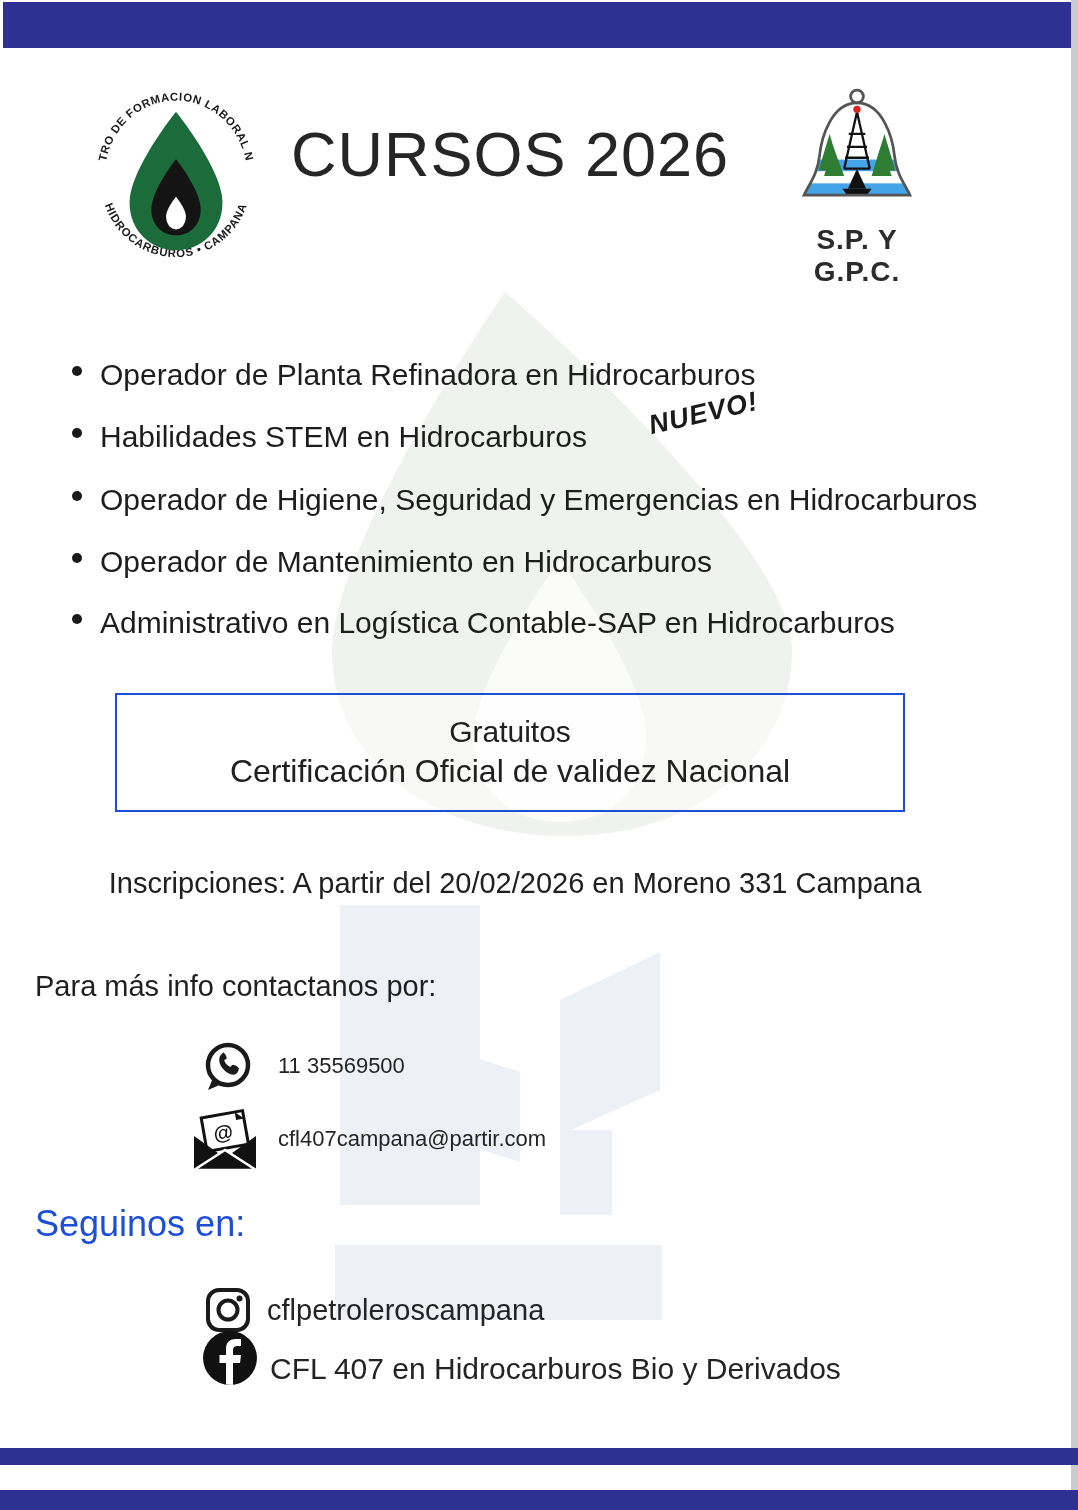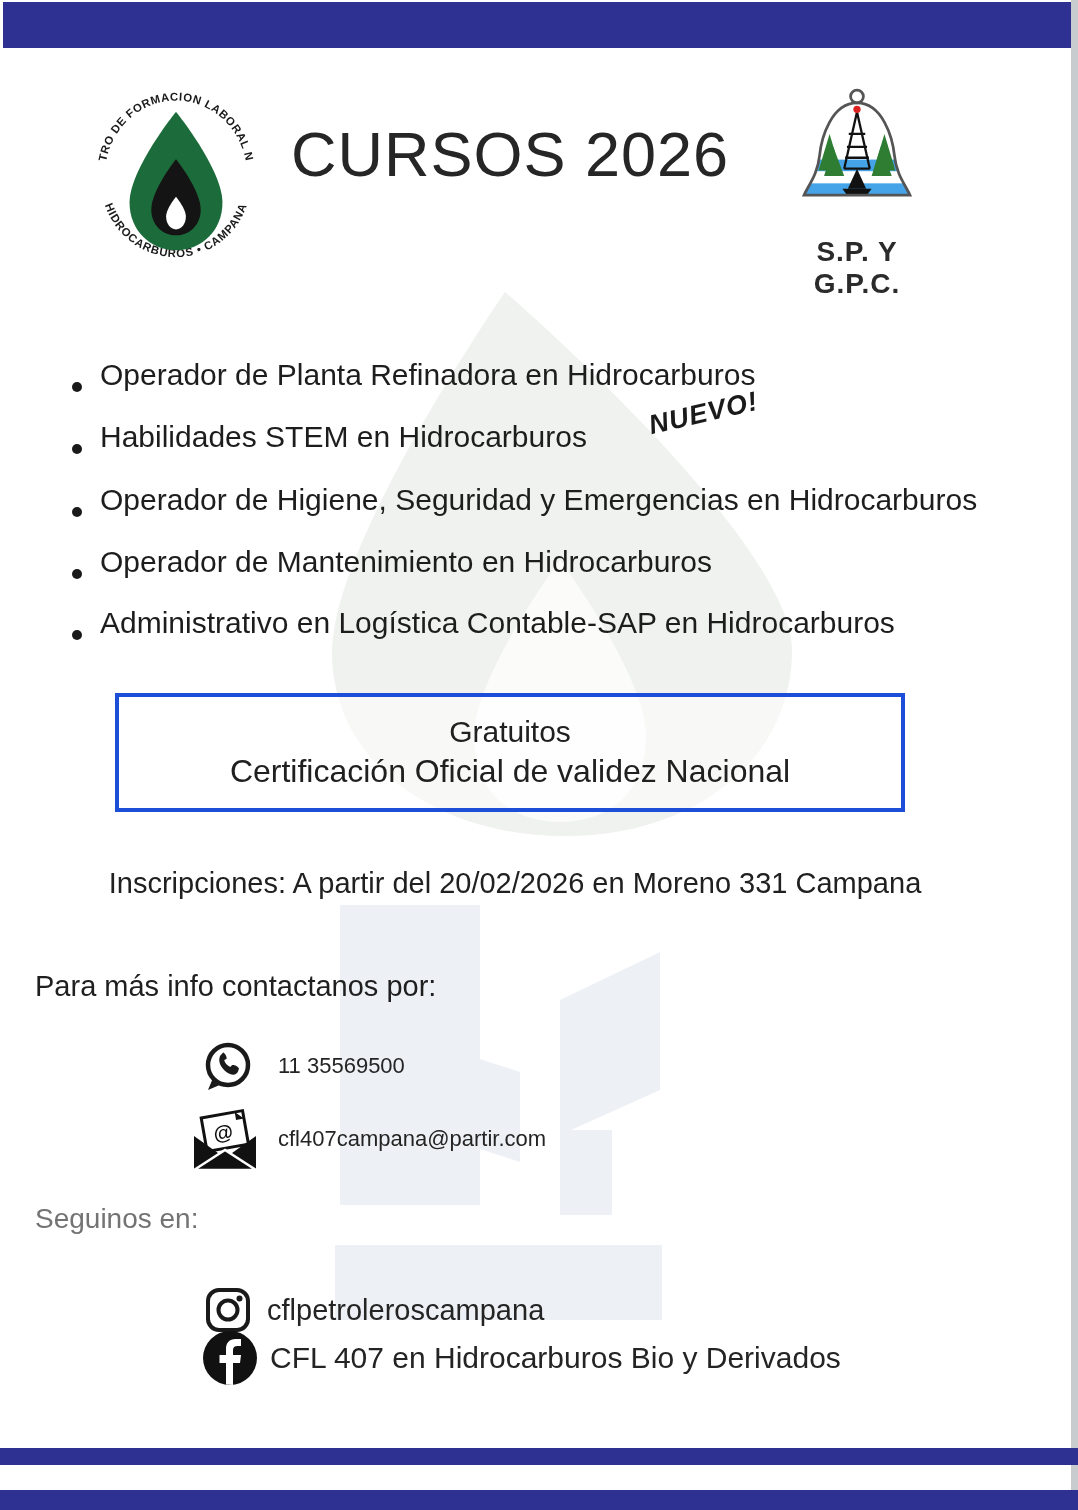--- a/index.html
+++ b/index.html
@@ -24,35 +24,35 @@
   .title {
     position:absolute; left:250px; top:118px; width:520px; text-align:center;
     font-size:63px; font-weight:400; letter-spacing:1px; color:#262626;
   }
   .subtitle {
     position:absolute; left:250px; top:210px; width:520px; text-align:center;
     font-size:27px; letter-spacing:1.5px; color:#333; line-height:41px; font-weight:400;
   }
   .spygpc { position:absolute; left:772px; top:86px; width:170px; text-align:center; }
   .spygpc svg { display:block; margin:0 auto; }
-  .spygpc-caption { font-size:28px; font-weight:700; letter-spacing:1px; color:#2b2b2b; margin-top:12px; }
-
-  
-  .course { position:absolute; left:72px; display:flex; align-items:flex-end; }
+  .spygpc-caption { font-size:28px; font-weight:700; letter-spacing:1px; color:#2b2b2b; margin-top:0; }
+
+  
+  .course { position:absolute; left:72px; display:flex; align-items:flex-start; }
   .course .dot { width:10px; height:10px; border-radius:50%; background:#1a1a1a; margin-right:18px; margin-top:8px; flex:0 0 auto; }
   .course .label { font-size:30px; color:#1d1d1d; }
   .badge-nuevo {
     position:absolute; left:648px; top:398px; font-size:27px; font-style:italic; font-weight:700;
     color:#1a1a1a; transform:rotate(-13deg); letter-spacing:1px;
   }
 
   
   .highlight-box {
     position:absolute; left:115px; top:693px; width:790px; height:119px;
-    border:4px solid #1d4ed8; background:rgba(255,255,255,.55);
+    border:2px solid #1d4ed8; background:rgba(255,255,255,.55);
     display:flex; flex-direction:column; justify-content:center; align-items:center; gap:4px;
   }
   .highlight-box .l1 { font-size:30px; color:#202020; }
   .highlight-box .l2 { font-size:32px; color:#202020; }
 
   
   .registration {
     position:absolute; left:40px; top:862px; width:950px; text-align:center;
     font-size:29px; color:#202020; line-height:42px;
   }
@@ -60,24 +60,24 @@
   
   .contact-heading { position:absolute; left:35px; top:970px; font-size:29px; color:#1f1f1f; }
   .contact-row { position:absolute; display:flex; align-items:center; }
   .contact-row .value { font-size:22px; color:#242424; }
   .row-whatsapp { left:202px; top:1040px; }
   .row-whatsapp .value { margin-left:24px; }
   .row-email { left:190px; top:1106px; }
   .row-email .value { margin-left:18px; }
 
   
-  .social-heading { position:absolute; left:35px; top:1203px; font-size:28px; color:#737373; }
+  .social-heading { position:absolute; left:35px; top:1203px; font-size:36px; color:#1d4ed8; }
   .row-instagram { left:205px; top:1287px; }
   .row-instagram .value { margin-left:16px; font-size:29px; }
-  .row-facebook { left:202px; top:1330px; }
+  .row-facebook { left:202px; top:1330px;align-items:flex-end; }
   .row-facebook .value { margin-left:12px; font-size:30px; }
 </style>
 </head>
 <body>
 
 <div class="page">
 
   <svg class="watermark" width="1078" height="1510" viewBox="0 0 1078 1510">
     <path d="M505,292 C505,292 332,542 332,652 C332,762 435,836 565,836 C695,836 792,760 792,650 C792,540 505,292 505,292 Z" fill="#eff2ee"></path>
     <path d="M560,560 C560,560 474,676 474,736 C474,794 513,822 560,822 C607,822 646,794 646,736 C646,676 560,560 560,560 Z" fill="#fbfcfa"></path>

